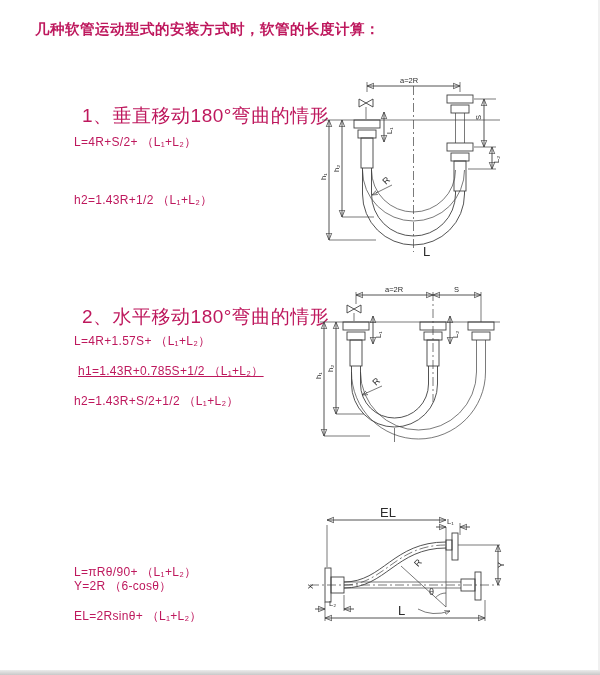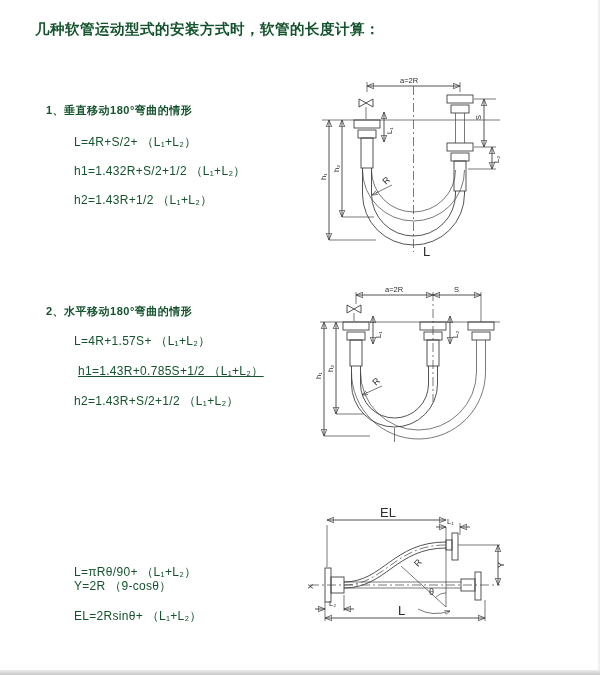--- a/index.html
+++ b/index.html
@@ -1,23 +1,23 @@
 <!DOCTYPE html>
 <html><head>
 <meta charset="utf-8">
 <style>
   * { margin:0; padding:0; box-sizing:border-box; }
   html,body { background:#fff; }
   .page {
     position:relative; width:600px; height:675px; background:#ffffff;
-    font-family:"Liberation Sans","DejaVu Sans",sans-serif; color:#14532d;
+    font-family:"Liberation Sans","DejaVu Sans",sans-serif; color:#be185d;
     overflow:hidden;
   }
   .page-title { position:absolute; left:35px; top:20px; font-size:14.5px; font-weight:bold; letter-spacing:0.5px; }
-  .sec-heading { position:absolute; font-size:11px; font-weight:bold; letter-spacing:0.5px; }
+  .sec-heading { position:absolute; font-size:19px; font-weight:normal; letter-spacing:0.5px;margin-left:36px; }
   .formula { position:absolute; font-size:12px; letter-spacing:0.3px; }
   #h1 { left:46px; top:103px; }
   #f11 { left:74px; top:134px; } #f12 { left:74px; top:163px; } #f13 { left:74px; top:192px; }
   #h2 { left:46px; top:304px; }
   #f21 { left:74px; top:333px; } #f22 { left:78px; top:363px;text-decoration:underline; } #f23 { left:74px; top:393px; }
   #h3 { left:46px; top:519px; }
   #f31 { left:74px; top:548px;margin-top:16px; } #f32 { left:74px; top:578px; } #f33 { left:74px; top:608px; }
   .dwg { position:absolute; }
   #dwg1 { left:300px; top:72px; }
   #dwg2 { left:300px; top:284px; }
@@ -37,30 +37,29 @@
 </style>
 </head>
 <body>
 
 <div class="page">
 
   <div class="page-title">几种软管运动型式的安装方式时，软管的长度计算：</div>
 
   <div id="h1" class="sec-heading">1、垂直移动180°弯曲的情形</div>
   <div id="f11" class="formula">L=4R+S/2+ （L₁+L₂）</div>
-  <div id="f12" class="formula">h1=1.432R+S/2+1/2 （L₁+L₂）</div>
   <div id="f13" class="formula">h2=1.43R+1/2 （L₁+L₂）</div>
 
   <div id="h2" class="sec-heading">2、水平移动180°弯曲的情形</div>
   <div id="f21" class="formula">L=4R+1.57S+ （L₁+L₂）</div>
   <div id="f22" class="formula">h1=1.43R+0.785S+1/2 （L₁+L₂）</div>
   <div id="f23" class="formula">h2=1.43R+S/2+1/2 （L₁+L₂）</div>
 
   <div id="f31" class="formula">L=πRθ/90+ （L₁+L₂）</div>
-  <div id="f32" class="formula">Y=2R （9-cosθ）</div>
+  <div id="f32" class="formula">Y=2R （6-cosθ）</div>
   <div id="f33" class="formula">EL=2Rsinθ+ （L₁+L₂）</div>
 
   <svg id="dwg1" class="dwg" width="290" height="195" viewBox="0 0 290 195">
     <defs>
       <marker id="ar1" viewBox="0 0 8 8" refX="7.5" refY="4" markerWidth="8" markerHeight="8" orient="auto-start-reverse">
         <path d="M0,1 L7.5,4 L0,7 Z" fill="#404040" stroke="none"></path>
       </marker>
       <pattern id="br1" width="4.5" height="4.5" patternUnits="userSpaceOnUse">
         <path class="braid" d="M0,4.5 L4.5,0 M0,0 L4.5,4.5"></path>
       </pattern>

